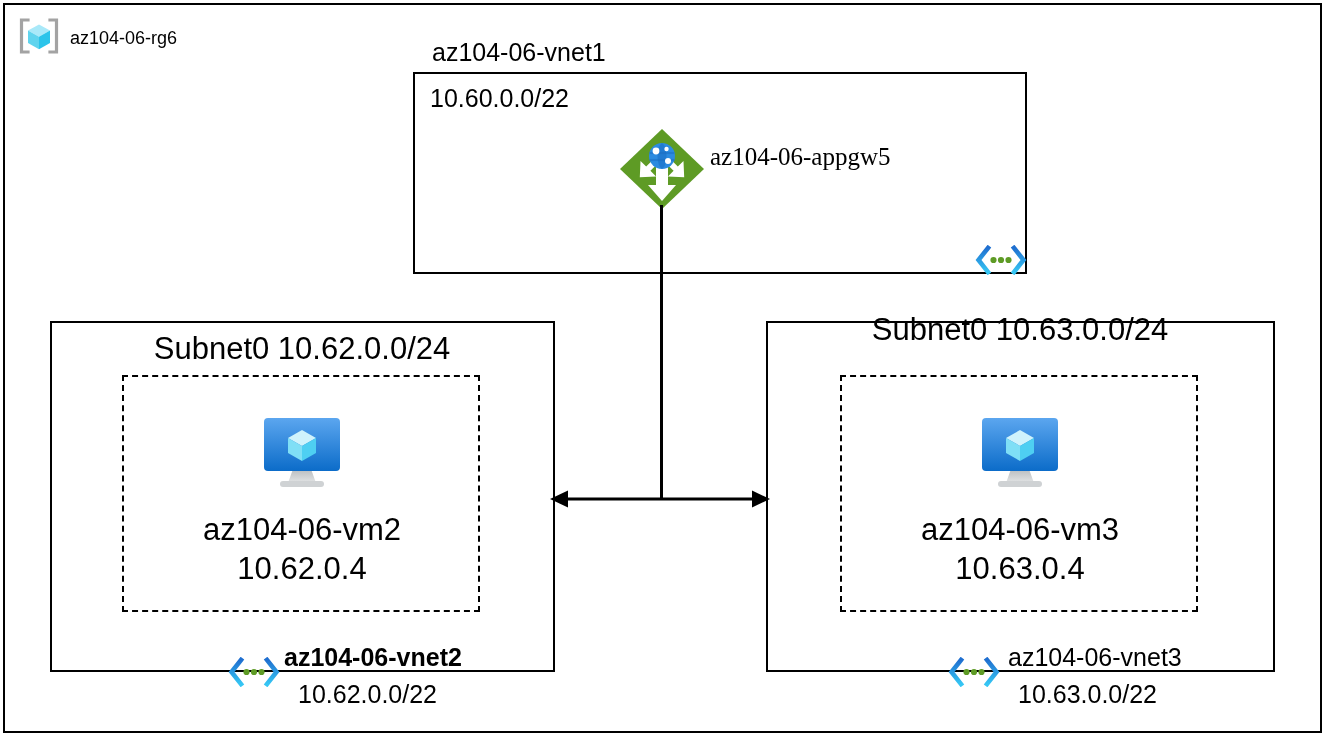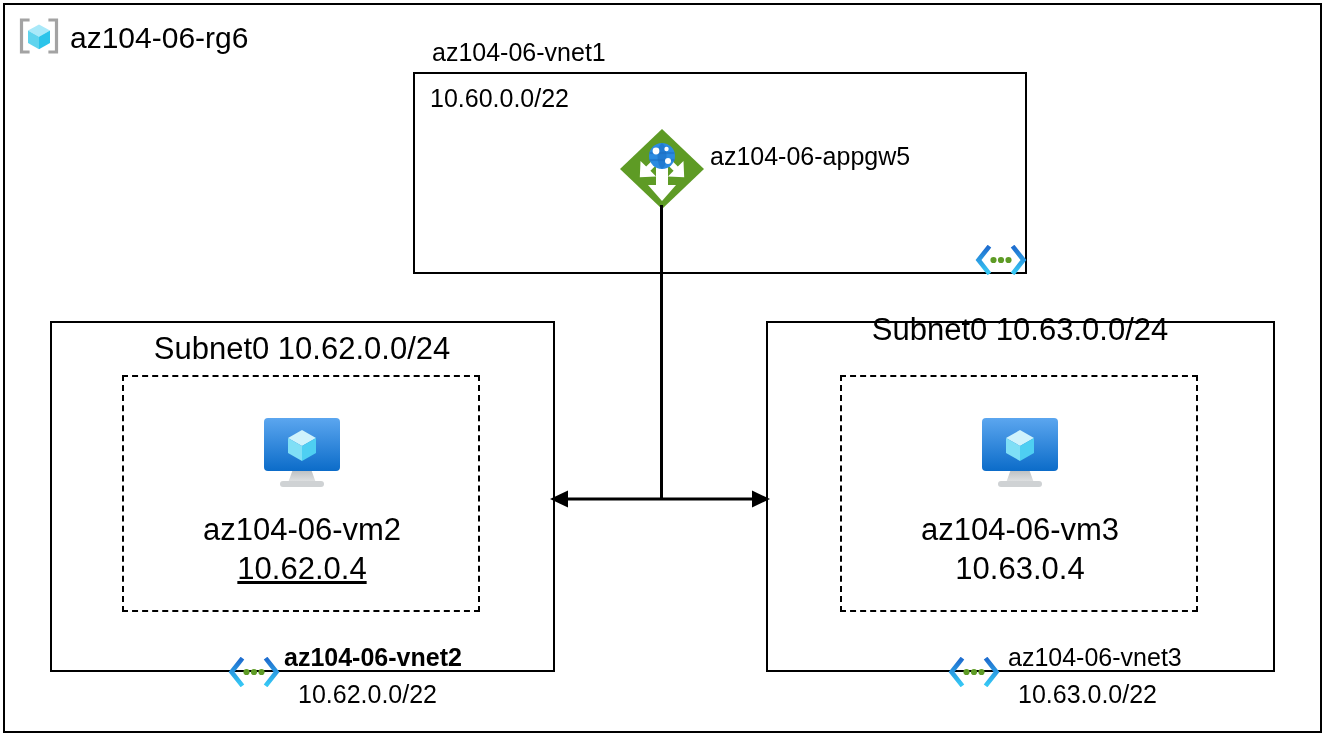--- a/index.html
+++ b/index.html
@@ -34,21 +34,21 @@
   
   .rg-header {
     position: absolute;
     left: 18px;
     top: 16px;
     display: flex;
     align-items: center;
     gap: 10px;
   }
   .rg-title {
-    font-size: 30px;
+    font-size: 18px;
     line-height: 1;
     color: #000000;
     white-space: nowrap;
   }
 
   
   .vnet-box {
     position: absolute;
     border: 2px solid #000000;
     box-sizing: border-box;
@@ -145,21 +145,21 @@
       <circle cx="44" cy="29" r="13" fill="#2C8BE0"></circle>
       <path d="M44 16 C38 20 38 38 44 42 C50 38 50 20 44 16 Z" fill="#1A6FC4" opacity="0.55"></path>
       <path d="M31.5 26 L56.5 26" stroke="#1A6FC4" stroke-width="2.2" opacity="0.55"></path>
       <path d="M31.5 33 L56.5 33" stroke="#1A6FC4" stroke-width="2.2" opacity="0.55"></path>
       <circle cx="38" cy="24" r="3.4" fill="#ffffff"></circle>
       <circle cx="50" cy="34" r="3.0" fill="#ffffff"></circle>
       <circle cx="48.5" cy="22" r="2.2" fill="#ffffff"></circle>
     </svg>
   </span>
 
-  <div class="lbl" style="left:710px; top:142px;">az104-06-appgw5</div>
+  <div class="lbl" style="left:710px; top:142px;font-family:Liberation Serif, serif;">az104-06-appgw5</div>
 
   <span class="icon" style="left:975px; top:245px;">
     <svg width="52" height="30" viewBox="0 0 52 30">
       <defs>
         <linearGradient id="chev1" x1="0" y1="0" x2="0" y2="1">
           <stop offset="0%" stop-color="#1F6FD0"></stop>
           <stop offset="100%" stop-color="#36C6F4"></stop>
         </linearGradient>
       </defs>
       <path d="M13 3 L3.5 15 L13 27" fill="none" stroke="url(#chev1)" stroke-width="4.6" stroke-linecap="square" stroke-linejoin="miter"></path>
@@ -204,21 +204,21 @@
 
       <rect x="6" y="5" width="76" height="53" rx="4" fill="url(#mon2)"></rect>
 
       <path d="M44 17 L58 25 L44 33 L30 25 Z" fill="#CFF3FC"></path>
       <path d="M30 25 L44 33 L44 48 L30 40 Z" fill="#7FDFF6"></path>
       <path d="M58 25 L58 40 L44 48 L44 33 Z" fill="#4ECFF2"></path>
     </svg>
   </span>
 
   <div class="lbl-center" style="left:302px; top:512px;">az104-06-vm2</div>
-  <div class="lbl-center" style="left:302px; top:551px;text-decoration:underline;">10.62.0.4</div>
+  <div class="lbl-center" style="left:302px; top:551px;">10.62.0.4</div>
 
   <span class="icon" style="left:228px; top:657px;">
     <svg width="52" height="30" viewBox="0 0 52 30">
       <defs>
         <linearGradient id="chev2" x1="0" y1="0" x2="0" y2="1">
           <stop offset="0%" stop-color="#1F6FD0"></stop>
           <stop offset="100%" stop-color="#36C6F4"></stop>
         </linearGradient>
       </defs>
       <path d="M13 3 L3.5 15 L13 27" fill="none" stroke="url(#chev2)" stroke-width="4.6" stroke-linecap="square" stroke-linejoin="miter"></path>

